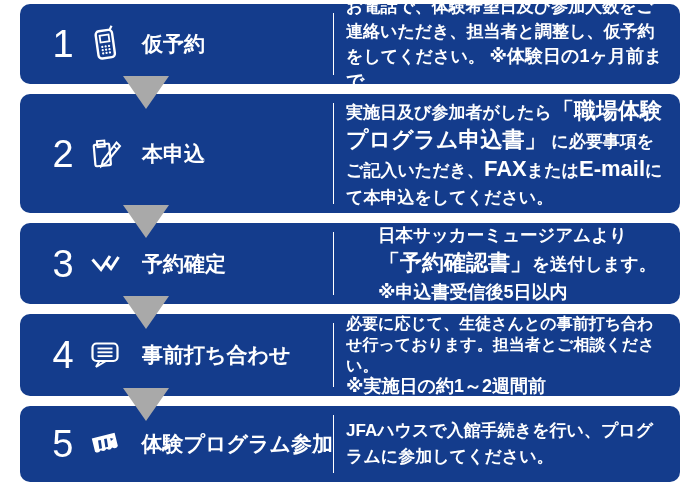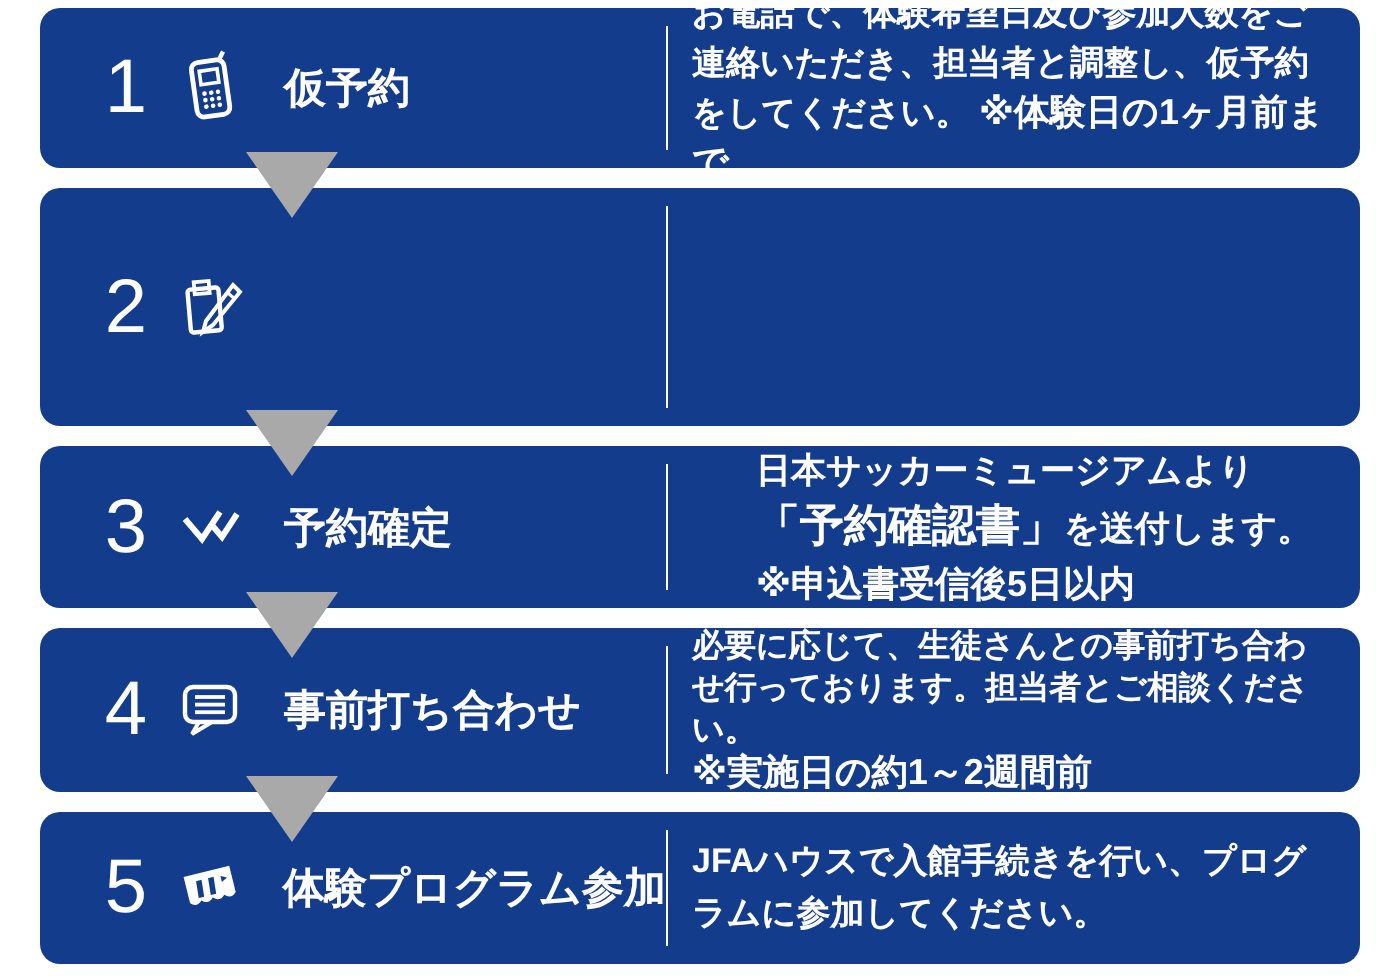--- a/index.html
+++ b/index.html
@@ -92,22 +92,28 @@
       <span class="step-icon">
         <svg viewBox="0 0 36 36" width="36" height="38">
           <g transform="rotate(-5 18 18)" fill="none" stroke="#fff" stroke-width="2.2">
             <rect x="7.5" y="8" width="15.5" height="21.5" rx="1.5"></rect>
             <rect x="11" y="4.5" width="7.5" height="6" stroke-width="1.9"></rect>
           </g>
           <path d="M29.5 6.5 L33 10 L19.5 26.5 L14.5 30 L16 24.5 Z" fill="none" stroke="#fff" stroke-width="2"></path>
           <line x1="26.5" y1="10" x2="30" y2="13.2" stroke="#fff" stroke-width="1.6"></line>
         </svg>
       </span>
+      <h2 class="step-title">本申込</h2>
     </div>
     <div class="divider"></div>
+    <div class="step-desc">
+      <p class="desc-text">
+        <span class="seg-normal">実施日及び参加者がしたら</span><span class="seg-large">「職場体験プログラム申込書」</span><span class="seg-normal"> に必要事項をご記入いただき、</span><span class="seg-large">FAX</span><span class="seg-normal">または</span><span class="seg-large">E-mail</span><span class="seg-normal">にて本申込をしてください。</span>
+      </p>
+    </div>
   </section>
 
   <div class="arrow-gap"></div>
 
   <section class="step s3">
     <div class="step-left">
       <span class="step-num">3</span>
       <span class="step-icon">
         <svg viewBox="0 0 36 36" width="36" height="38" fill="none">
           <path d="M5.5 13.5 L14 23.5 L23 10" stroke="#fff" stroke-width="3"></path>

